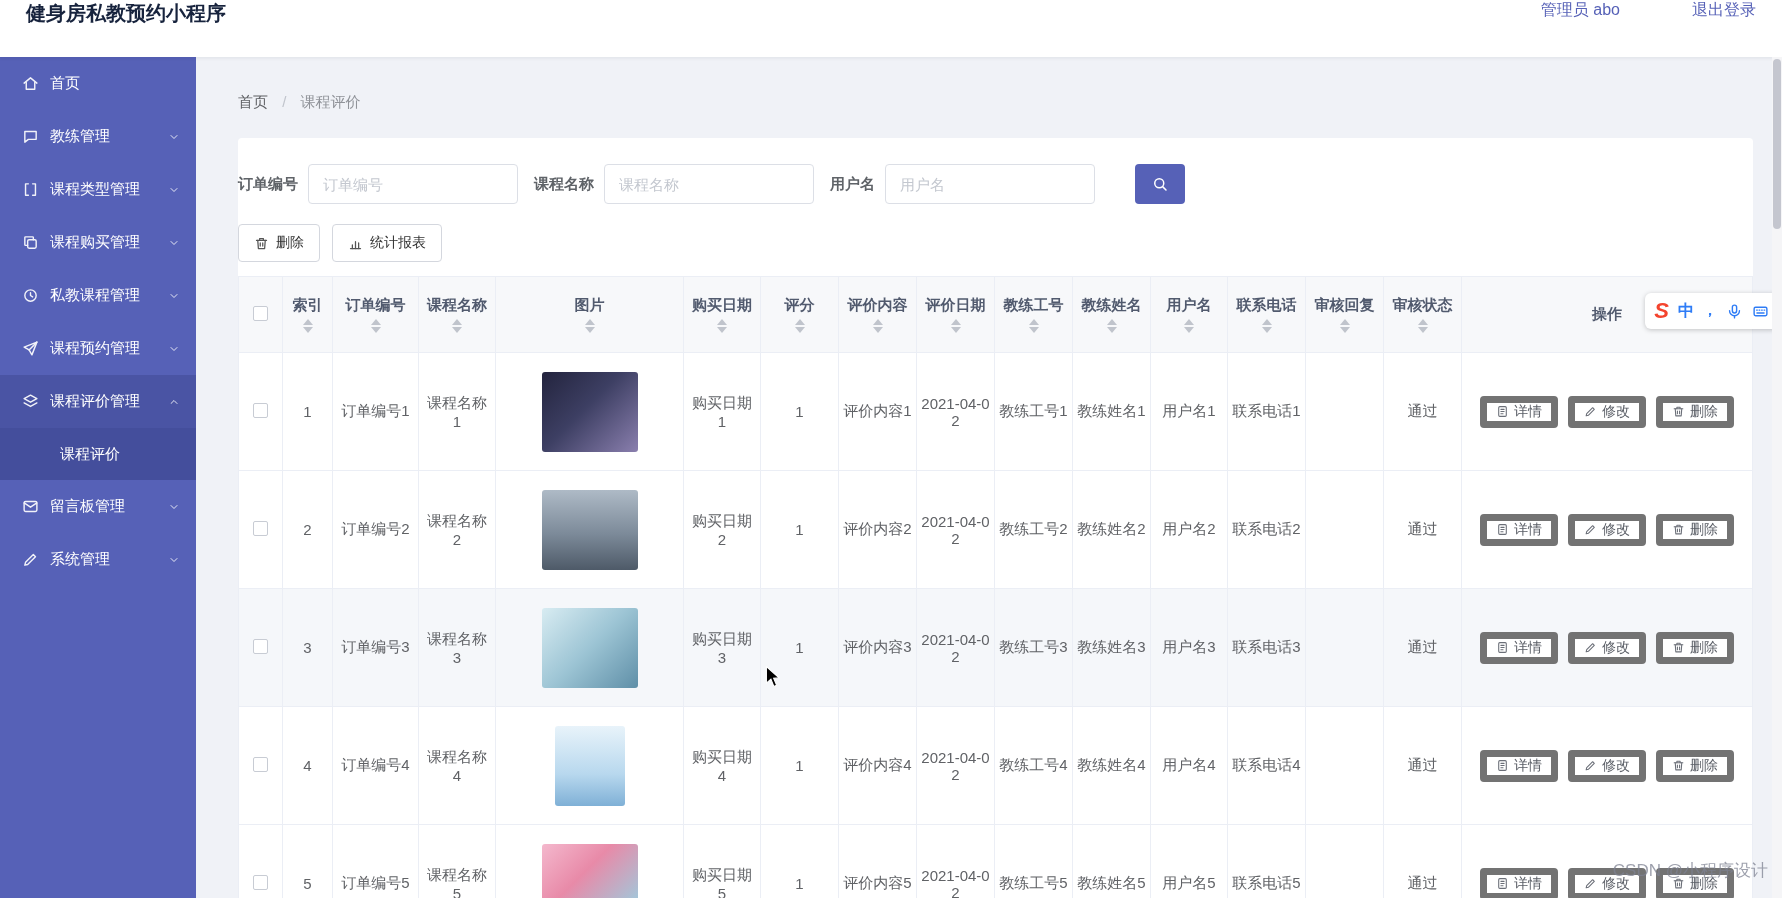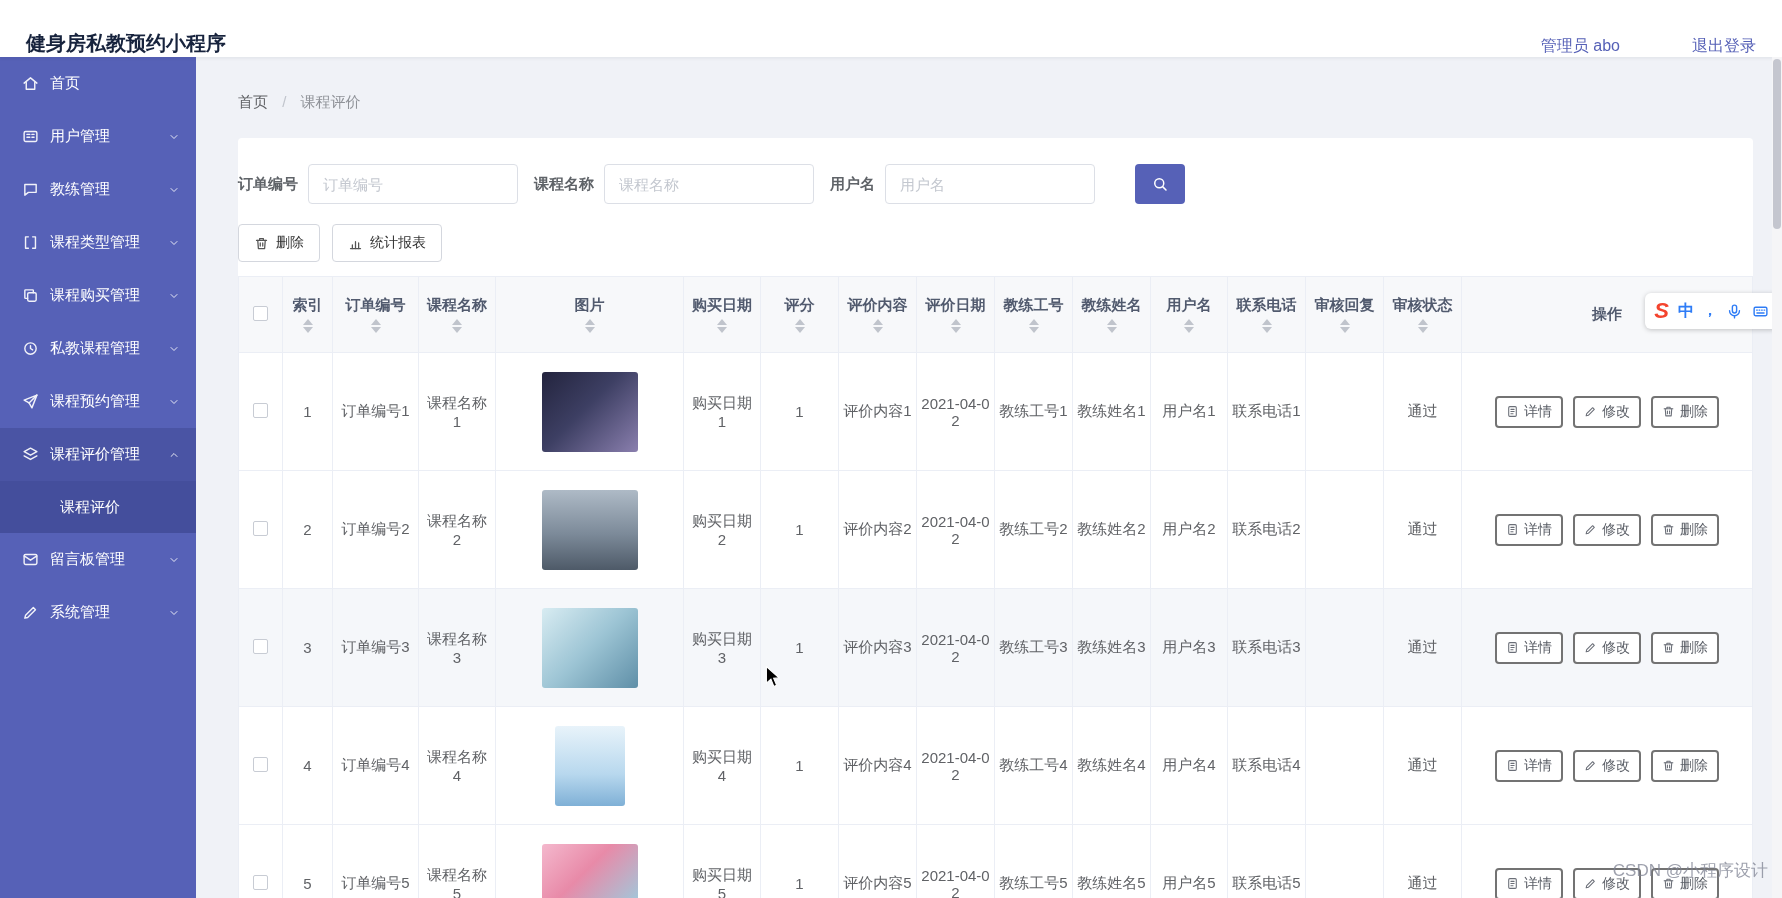--- a/index.html
+++ b/index.html
@@ -1,20 +1,20 @@
 <!DOCTYPE html>
 <html><head>
 <meta charset="utf-8">
 <style>
   * { box-sizing: border-box; margin: 0; padding: 0; }
   html,body { width:1782px; height:898px; overflow:hidden; background:#fff;
     font-family:"Liberation Sans","DejaVu Sans",sans-serif; }
 
   
-  .app-header { height:57px; background:#fff; display:flex; align-items:flex-end;
+  .app-header { height:57px; background:#fff; display:flex; align-items:flex-start;
     justify-content:space-between; padding:0 26px; position:relative; z-index:5;
     box-shadow:0 1px 4px rgba(0,21,41,.08); }
   .app-title { font-size:20px; font-weight:bold; color:#17233d; }
   .header-right { display:flex; align-items:center; gap:30px; }
   .header-link { font-size:16px; color:#5661b7; cursor:pointer;margin-left:42px; }
 
   
   .layout { display:flex; height:841px; }
   .sidebar { width:196px; background:#5661b7; flex:none; overflow:hidden; }
   .side-item { height:53px; display:flex; align-items:center; padding:0 16px 0 22px;
@@ -84,21 +84,21 @@
     border-radius:2px; background:#fff; cursor:pointer; }
 
   .photo { width:96px; height:80px; border-radius:3px; margin:0 auto; }
   .photo-1 { background:linear-gradient(135deg,#23243e 0%,#3d3f63 45%,#8a7fae 100%); }
   .photo-2 { background:linear-gradient(180deg,#aebac6 0%,#7c8a99 55%,#4e5a68 100%); }
   .photo-3 { background:linear-gradient(135deg,#d8ecf2 0%,#9cc4d4 50%,#5f8fa8 100%); }
   .photo-4 { width:70px; background:linear-gradient(180deg,#e8f3fa 0%,#b8d8ee 60%,#7fb0d6 100%); }
   .photo-5 { background:linear-gradient(135deg,#f4b8cd 0%,#e88aa8 40%,#8fd8e8 100%); }
 
   .act-btn { display:inline-flex; align-items:center; gap:5px; padding:0 9px; height:32px;
-    background:#fff; border:2px solid #737373; border-radius:4px; font-size:14px;
+    background:#fff; border:7px solid #737373; border-radius:4px; font-size:14px;
     color:#5a5e66; cursor:pointer; margin:0 5px; vertical-align:middle; }
   .act-ic { width:13px; height:13px; color:#6b6f78; }
 
   
   .ime { position:absolute; top:236px; right:4px; height:36px; background:#fff;
     border-radius:6px; box-shadow:0 1px 5px rgba(0,0,0,.22); display:flex;
     align-items:center; padding:0 9px; gap:9px; z-index:20; }
   .ime-logo { color:#f4442e; font-size:22px; font-weight:900; font-style:italic; line-height:1; cursor:pointer; }
   .ime-mode { color:#2e7cf6; font-size:16px; font-weight:bold; cursor:pointer; }
   .ime-punct { color:#2e7cf6; font-size:14px; font-weight:bold; cursor:pointer; }
@@ -133,34 +133,20 @@
   <aside class="sidebar">
     <nav>
         <div class="side-item">
           <span class="icon side-ic">
             <svg viewBox="0 0 24 24" fill="none" stroke="currentColor" stroke-width="2" stroke-linecap="round" stroke-linejoin="round">
               <path d="M3 11.5 12 4l9 7.5"></path>
               <path d="M6 10.5V20h12v-9.5"></path>
             </svg>
           </span>
           <span class="side-label">首页</span>
-        </div>
-        <div class="side-item">
-          <span class="icon side-ic">
-            <svg viewBox="0 0 24 24" fill="none" stroke="currentColor" stroke-width="2" stroke-linecap="round" stroke-linejoin="round">
-              <rect x="3" y="5" width="18" height="14" rx="2"></rect>
-              <path d="M7 9h4M7 13h4M14 9h3M14 13h3"></path>
-            </svg>
-          </span>
-          <span class="side-label">用户管理</span>
-          <span class="icon side-chev">
-            <svg viewBox="0 0 24 24" fill="none" stroke="currentColor" stroke-width="2" stroke-linecap="round" stroke-linejoin="round">
-              <path d="M6 9l6 6 6-6"></path>
-            </svg>
-          </span>
         </div>
         <div class="side-item">
           <span class="icon side-ic">
             <svg viewBox="0 0 24 24" fill="none" stroke="currentColor" stroke-width="2" stroke-linecap="round" stroke-linejoin="round">
               <path d="M4 5h16v11H9l-5 4z"></path>
             </svg>
           </span>
           <span class="side-label">教练管理</span>
           <span class="icon side-chev">
             <svg viewBox="0 0 24 24" fill="none" stroke="currentColor" stroke-width="2" stroke-linecap="round" stroke-linejoin="round">

